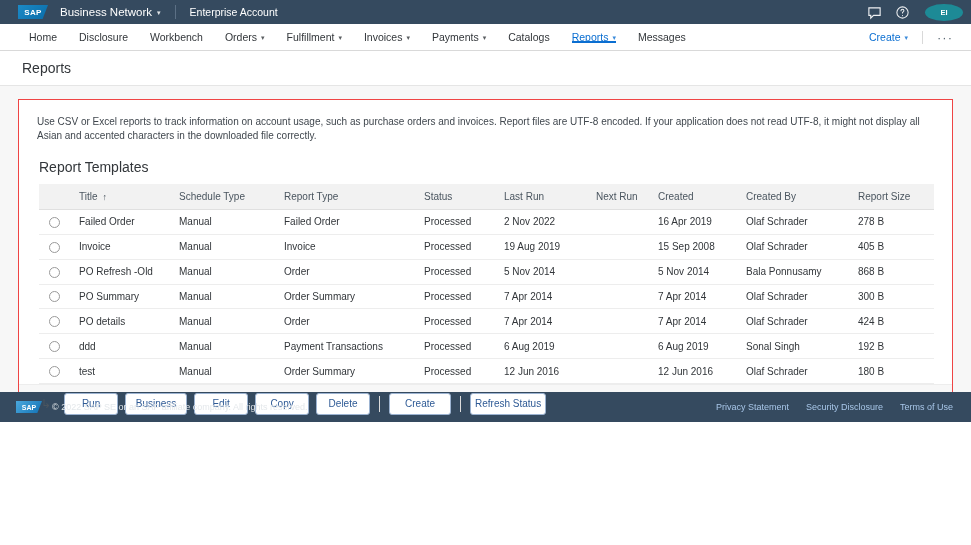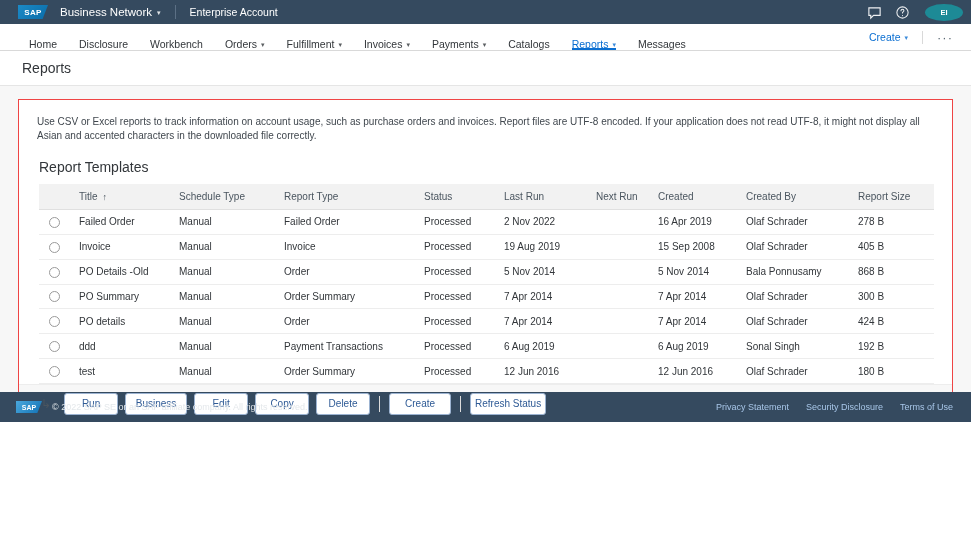--- a/index.html
+++ b/index.html
@@ -62,21 +62,21 @@
   
   .navbar {
     height: 27px;
     background: #ffffff;
     border-bottom: 1px solid #d9d9d9;
     display: flex;
     align-items: stretch;
     padding: 0 10px 0 18px;
     position: relative;
   }
-  .nav-items { display: flex; align-items: flex-end; }
+  .nav-items { display: flex; align-items: center; }
   .nav-item {
     display: flex; align-items: center; gap: 4px;
     padding: 0 11px;
     font-size: 10.5px;
     color: #32363a;
     cursor: pointer;
     position: relative;
     white-space: nowrap;
   }
   .nav-item.active { color: #0a6ed1; }
@@ -370,21 +370,21 @@
             <td>Processed</td>
             <td>19 Aug 2019</td>
             <td></td>
             <td>15 Sep 2008</td>
             <td>Olaf Schrader</td>
             <td>405 B</td>
             <td></td>
           </tr>
           <tr>
             <td class="td-radio"><span class="radio"></span></td>
-            <td>PO Details -Old</td>
+            <td>PO Refresh -Old</td>
             <td>Manual</td>
             <td>Order</td>
             <td>Processed</td>
             <td>5 Nov 2014</td>
             <td></td>
             <td>5 Nov 2014</td>
             <td>Bala Ponnusamy</td>
             <td>868 B</td>
             <td></td>
           </tr>

